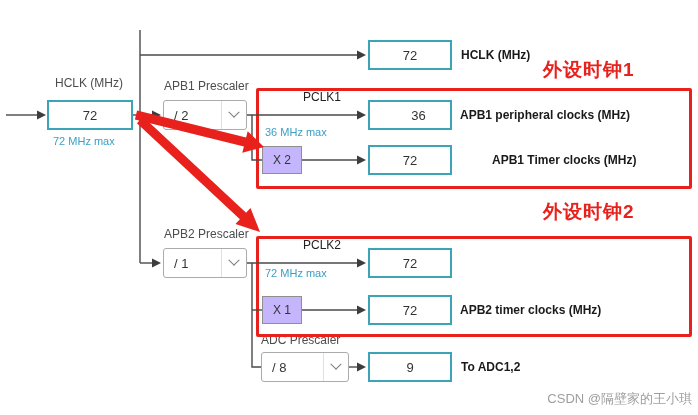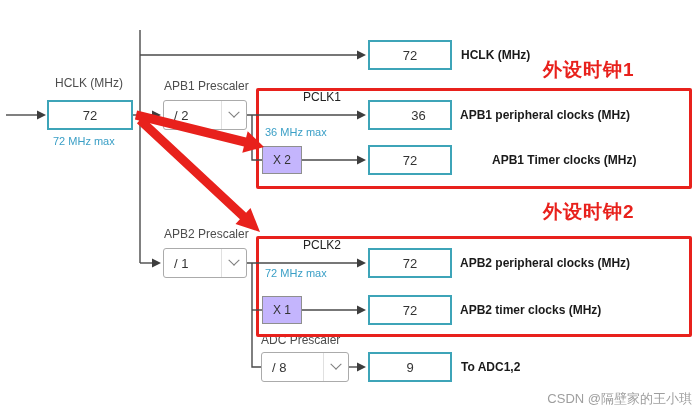--- a/index.html
+++ b/index.html
@@ -97,21 +97,20 @@
   <div class="lbl" id="apb2-presc-label">APB2 Prescaler</div>
   <div class="dropdown" id="apb2-dropdown">
     <span>/ 1</span>
     <span class="chevwrap">
         <span class="chevron"></span>
       </span>
   </div>
   <div class="lbl pclk" id="pclk2-label">PCLK2</div>
   <div class="maxnote" id="apb2-max">72 MHz max</div>
   <div class="valbox" id="apb2-periph-box">72</div>
-  <div class="blbl" id="apb2-periph-label">APB2 peripheral clocks (MHz)</div>
   <div class="xbox" id="x1-box">X 1</div>
   <div class="valbox" id="apb2-timer-box">72</div>
   <div class="blbl" id="apb2-timer-label">APB2 timer clocks (MHz)</div>
 
   <div class="lbl" id="adc-presc-label">ADC Prescaler</div>
   <div class="dropdown" id="adc-dropdown">
     <span>/ 8</span>
     <span class="chevwrap">
         <span class="chevron"></span>
       </span>

